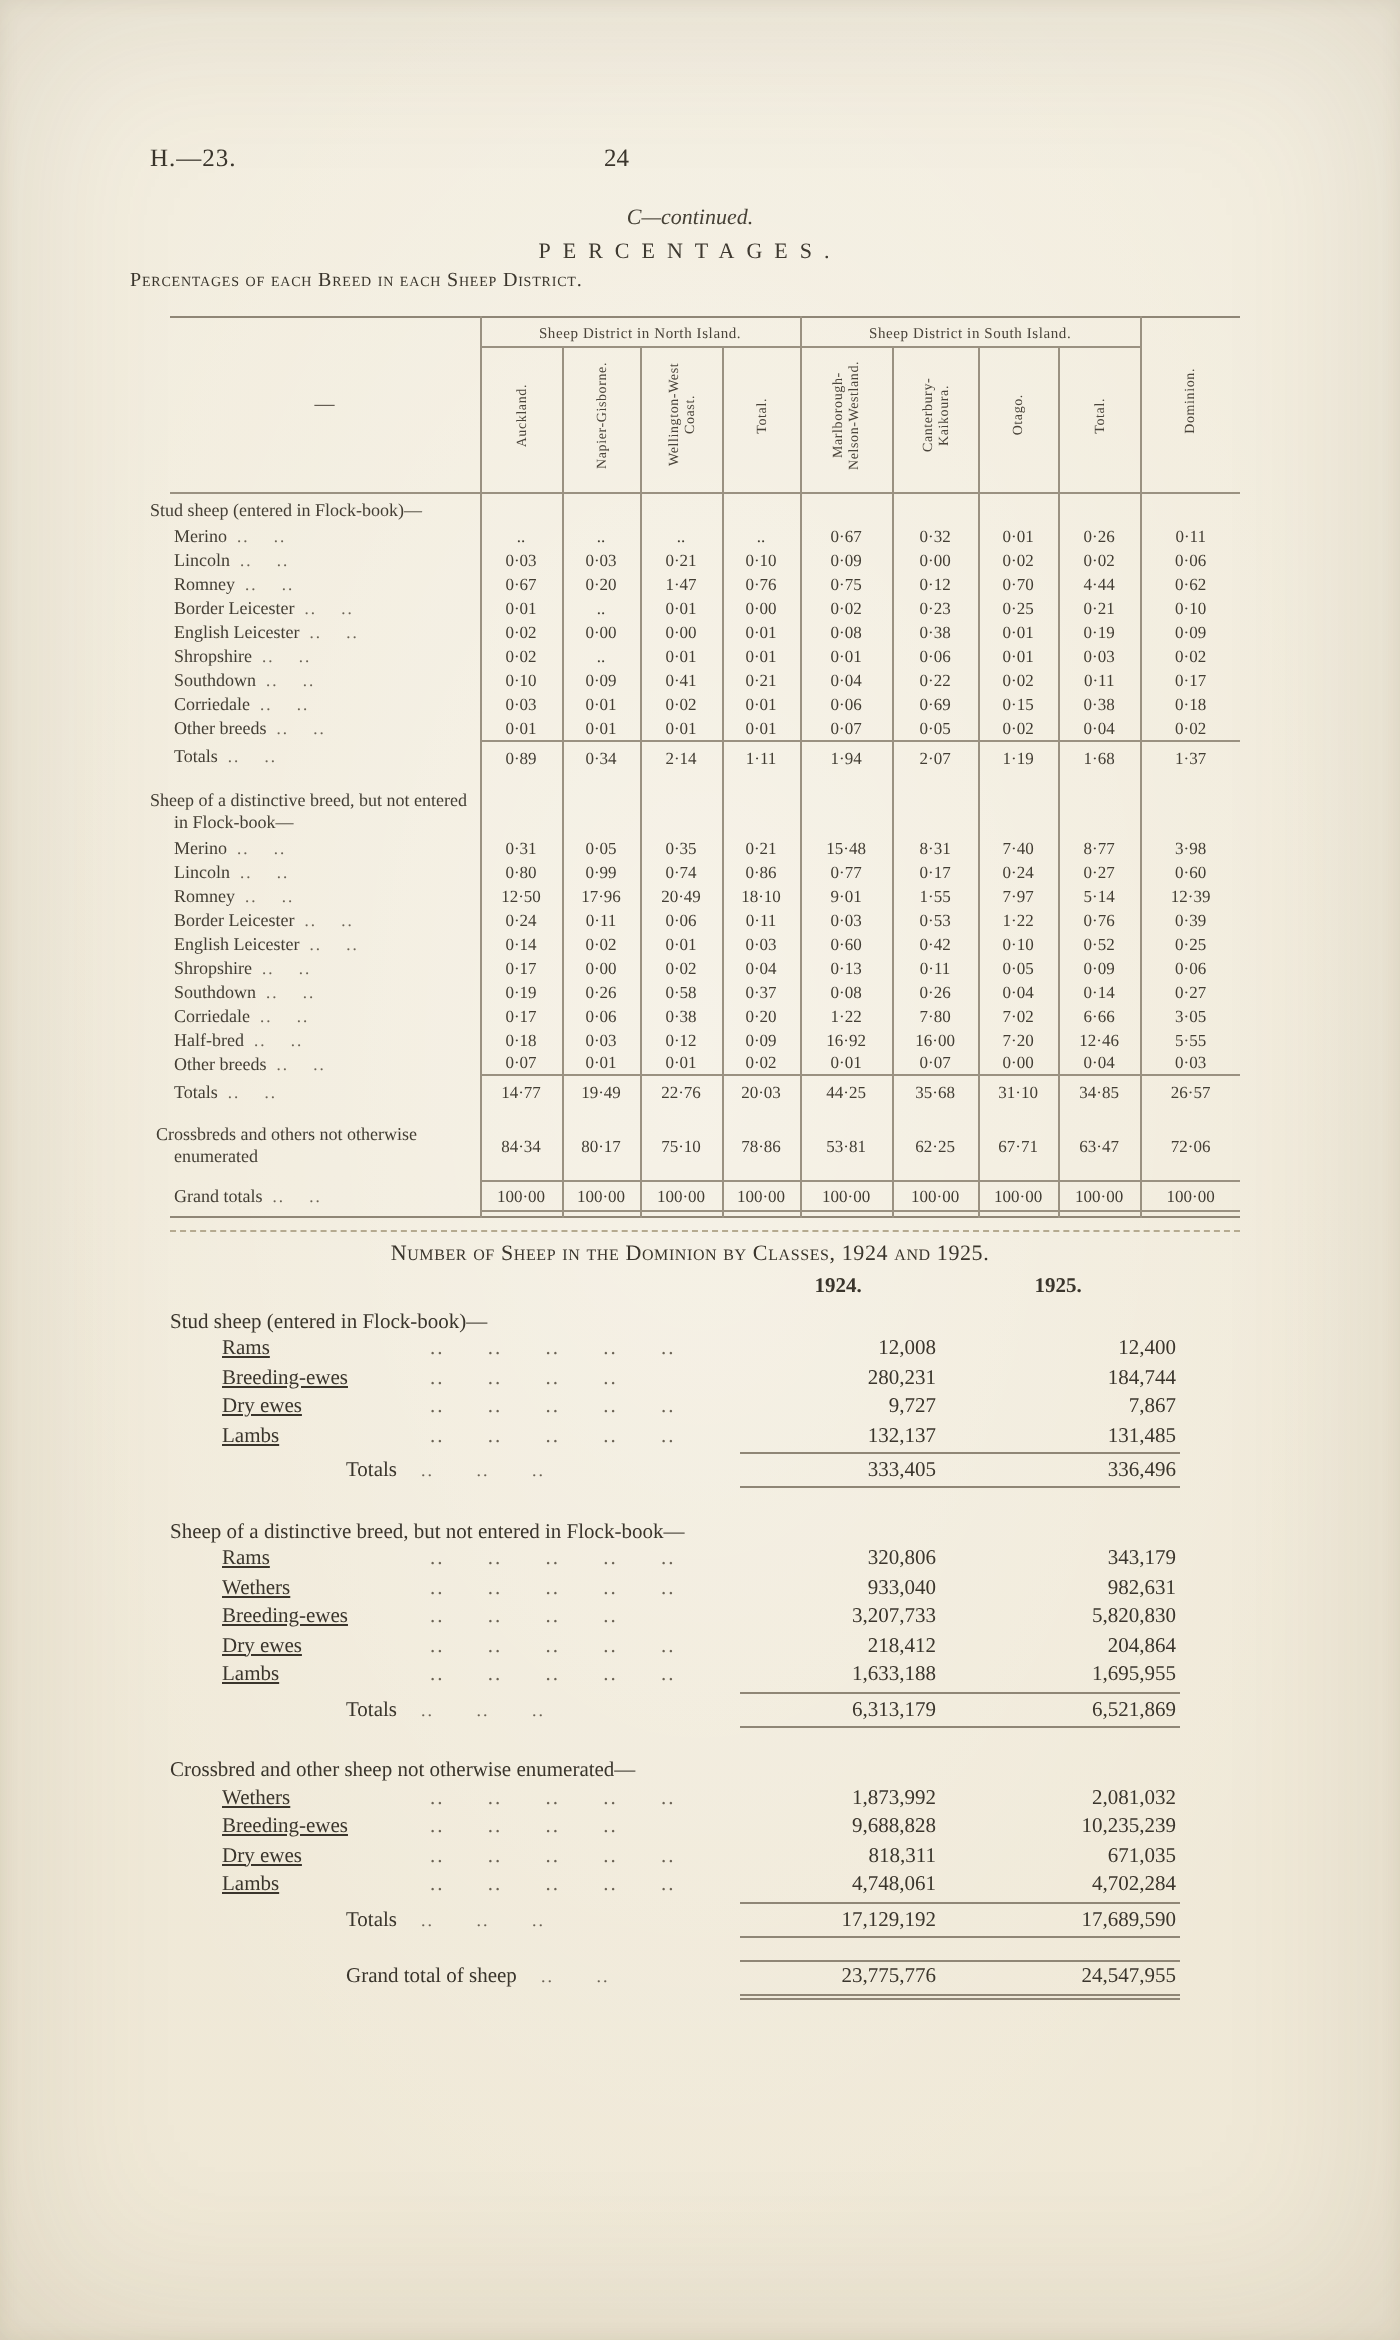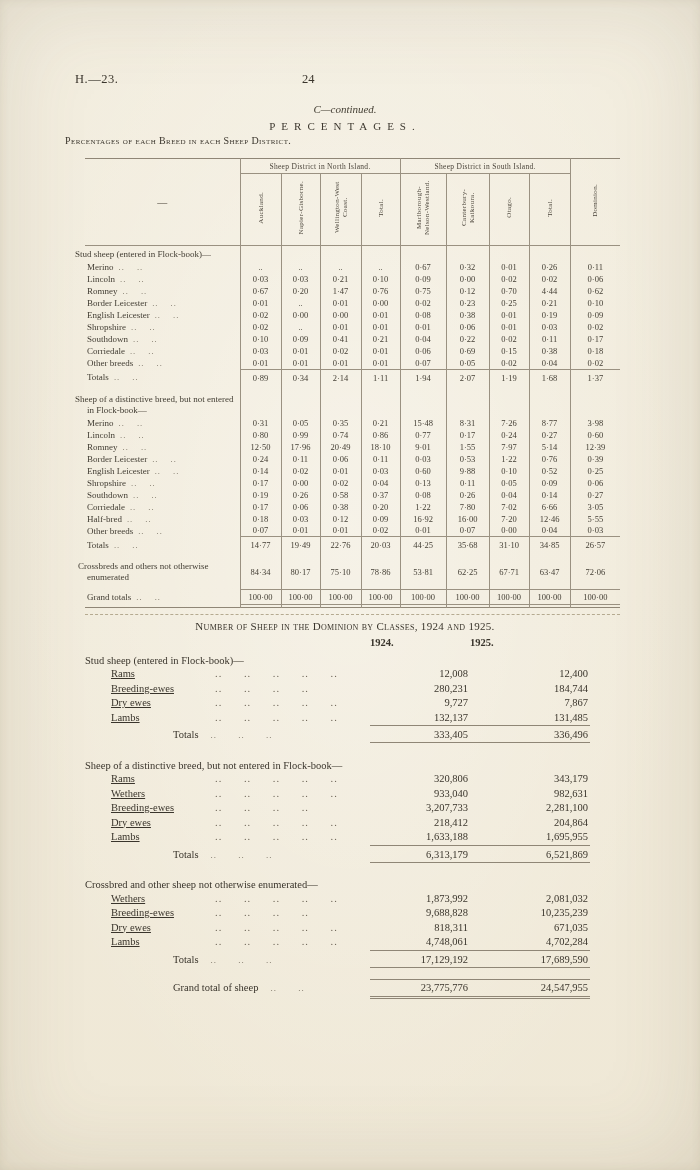--- a/index.html
+++ b/index.html
@@ -46,21 +46,21 @@
   .sprow td{height:5px;font-size:2px;line-height:2px;}
   .sprow2 td{height:5px;font-size:2px;line-height:2px;}
   .endsp td{height:3px;font-size:2px;line-height:2px;}
   .endrule{width:535px;margin:6px 0 0 20px;border-top:1px dashed #b5aa90;}
 
   .h-summary{margin-top:16px;text-align:center;font-size:11.5px;letter-spacing:5px;color:#3e3930;}
   .h-sub2{margin-top:5px;text-align:center;font-variant:small-caps;font-size:11px;letter-spacing:.3px;}
   .stable{border-collapse:collapse;table-layout:fixed;width:505px;margin:3px 0 0 20px;color:#3a352c;}
   .stable td{font-size:10.5px;}
   .yearrow td{height:15px;}
-  .year{font-weight:bold;text-align:left;font-size:10px;padding-right:2px;}
+  .year{font-weight:bold;text-align:center;font-size:10px;padding-right:2px;}
   .s-sec{padding-top:4px;}
   .s-sec-t{display:inline-block;max-width:300px;padding-left:38px;text-indent:-38px;line-height:13.5px;}
   .s-row td{height:14.5px;line-height:14.5px;}
   .s-lab{padding-left:26px;white-space:nowrap;text-decoration:underline;}
   .s-dots,.s-dots-inline{color:#6a6254;letter-spacing:1px;word-spacing:18px;white-space:nowrap;overflow:hidden;font-size:9px;}
   .s-dots-inline{margin-left:12px;}
   .s-v{text-align:right;padding-right:2px;white-space:nowrap;}
   .s-totrow td{padding-top:3px;padding-bottom:2px;}
   .s-totlab,.s-grandlab{padding-left:88px;white-space:nowrap;}
   .s-totv{border-top:1px solid #8f8676;border-bottom:1px solid #8f8676;}
@@ -271,21 +271,21 @@
           <td class="val c8"></td>
         </tr>
         <tr class="datarow">
           <td class="lab ind"><span>Merino</span><span class="dots">.. ..</span></td>
           <td class="val c0">0·31</td>
           <td class="val c1">0·05</td>
           <td class="val c2">0·35</td>
           <td class="val c3">0·21</td>
           <td class="val c4">15·48</td>
           <td class="val c5">8·31</td>
-          <td class="val c6">7·26</td>
+          <td class="val c6">7·40</td>
           <td class="val c7">8·77</td>
           <td class="val c8">3·98</td>
         </tr>
         <tr class="datarow">
           <td class="lab ind"><span>Lincoln</span><span class="dots">.. ..</span></td>
           <td class="val c0">0·80</td>
           <td class="val c1">0·99</td>
           <td class="val c2">0·74</td>
           <td class="val c3">0·86</td>
           <td class="val c4">0·77</td>
@@ -318,21 +318,21 @@
           <td class="val c7">0·76</td>
           <td class="val c8">0·39</td>
         </tr>
         <tr class="datarow">
           <td class="lab ind"><span>English Leicester</span><span class="dots">.. ..</span></td>
           <td class="val c0">0·14</td>
           <td class="val c1">0·02</td>
           <td class="val c2">0·01</td>
           <td class="val c3">0·03</td>
           <td class="val c4">0·60</td>
-          <td class="val c5">9·88</td>
+          <td class="val c5">0·42</td>
           <td class="val c6">0·10</td>
           <td class="val c7">0·52</td>
           <td class="val c8">0·25</td>
         </tr>
         <tr class="datarow">
           <td class="lab ind"><span>Shropshire</span><span class="dots">.. ..</span></td>
           <td class="val c0">0·17</td>
           <td class="val c1">0·00</td>
           <td class="val c2">0·02</td>
           <td class="val c3">0·04</td>
@@ -528,21 +528,21 @@
         <tr class="s-row">
           <td class="s-lab">Wethers</td>
           <td class="s-dots">.. .. .. .. ..</td>
           <td class="s-v">933,040</td>
           <td class="s-v">982,631</td>
         </tr>
         <tr class="s-row">
           <td class="s-lab">Breeding-ewes</td>
           <td class="s-dots">.. .. .. ..</td>
           <td class="s-v">3,207,733</td>
-          <td class="s-v">2,281,100</td>
+          <td class="s-v">5,820,830</td>
         </tr>
         <tr class="s-row">
           <td class="s-lab">Dry ewes</td>
           <td class="s-dots">.. .. .. .. ..</td>
           <td class="s-v">218,412</td>
           <td class="s-v">204,864</td>
         </tr>
         <tr class="s-row">
           <td class="s-lab">Lambs</td>
           <td class="s-dots">.. .. .. .. ..</td>

